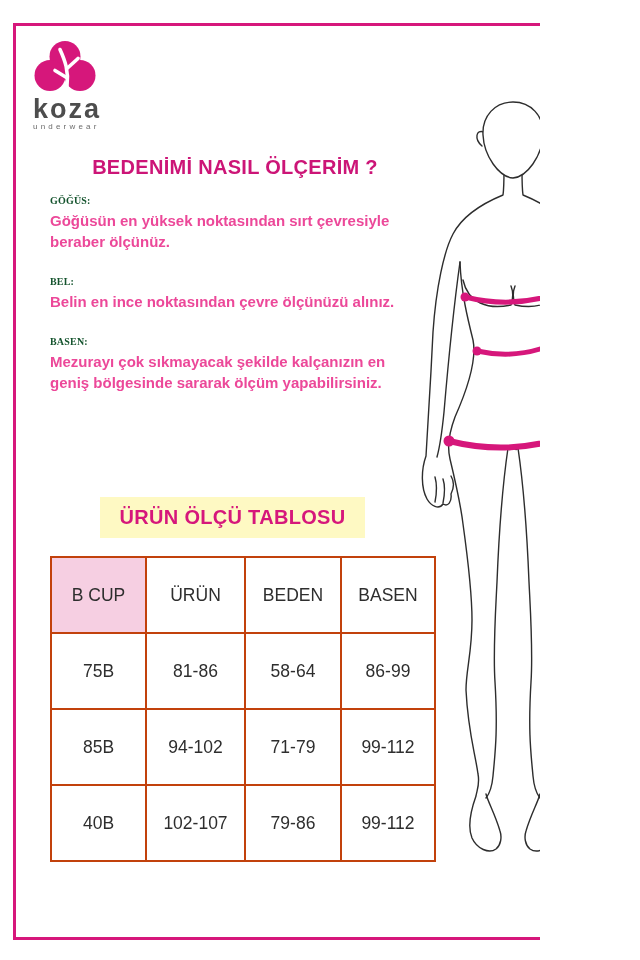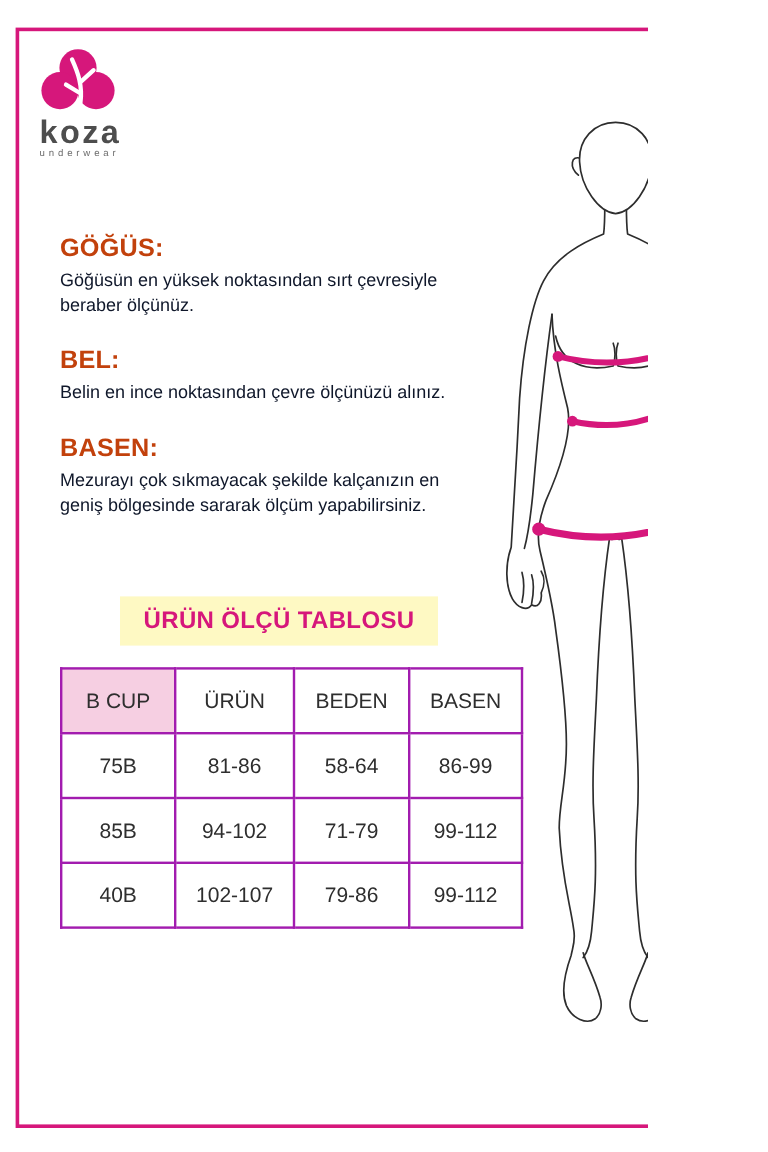--- a/index.html
+++ b/index.html
@@ -23,39 +23,39 @@
   
   .title{
     position:absolute;left:55px;top:156px;width:360px;margin:0;
     text-align:center;font-size:20px;font-weight:bold;color:#cc1577;
     letter-spacing:.3px;
   }
   
   .sections{position:absolute;left:50px;top:195px;width:352px;}
   .sections section + section{margin-top:24px;}
   .sections h2{
-    margin:0;font-size:21px;font-weight:bold;color:#c2410c;letter-spacing:.2px;
+    margin:0;font-size:10px;font-weight:bold;color:#14532d;letter-spacing:.2px;font-family:Liberation Serif, serif;
   }
   .sections p{
-    margin:4px 0 0 0;font-size:15px;line-height:21px;color:#0f172a;
+    margin:4px 0 0 0;font-size:15px;line-height:21px;color:#ec4899;font-weight:bold;
   }
   
   .table-title{
     position:absolute;left:100px;top:497px;width:265px;height:41px;
     background:#fef9c3;color:#d6177b;font-size:20px;font-weight:bold;
     text-align:center;line-height:41px;letter-spacing:.3px;
   }
   
   table.size-table{
     position:absolute;left:50px;top:556px;width:384px;
     border-collapse:collapse;table-layout:fixed;
   }
   table.size-table th, table.size-table td{
-    border:2px solid #a21caf;height:44px;text-align:center;vertical-align:middle;
-    font-size:17.5px;font-weight:400;color:#2e2e2e;padding:4px;
+    border:2px solid #c2410c;height:44px;text-align:center;vertical-align:middle;
+    font-size:17.5px;font-weight:400;color:#2e2e2e;padding:15px;
   }
   table.size-table th.hl{background:#f6cfe2;}
   
   .figure{position:absolute;left:415px;top:90px;width:212px;height:775px;}
   .figure path, .figure circle, .figure polygon{vector-effect:none;}
   .outline{fill:none;stroke:#2d2d2d;stroke-width:1.4;stroke-linecap:round;stroke-linejoin:round;}
   .headfill{fill:#ffffff;stroke:#2d2d2d;stroke-width:1.4;}
   .measure{fill:none;stroke:#d6177b;stroke-linecap:round;}
   .measure-fill{fill:#d6177b;stroke:none;}
 </style>
@@ -72,20 +72,21 @@
       <circle cx="17" cy="35" r="15.5" fill="#d6177b"></circle>
       <circle cx="47" cy="35" r="15.5" fill="#d6177b"></circle>
       <path d="M27,9 C32,20 36,31 34,45" fill="none" stroke="#ffffff" stroke-width="3.6" stroke-linecap="round"></path>
       <path d="M34,28 L45,18" fill="none" stroke="#ffffff" stroke-width="3.6" stroke-linecap="round"></path>
       <path d="M33.5,37 L22,30" fill="none" stroke="#ffffff" stroke-width="3.6" stroke-linecap="round"></path>
     </svg>
     <div class="brand">koza</div>
     <div class="brand-sub">underwear</div>
   </div>
 
+  <h1 class="title">BEDENİMİ NASIL ÖLÇERİM ?</h1>
 
   <div class="sections">
     <section>
       <h2>GÖĞÜS:</h2>
       <p>Göğüsün en yüksek noktasından sırt çevresiyle beraber ölçünüz.</p>
     </section>
     <section>
       <h2>BEL:</h2>
       <p>Belin en ince noktasından çevre ölçünüzü alınız.</p>
     </section>

